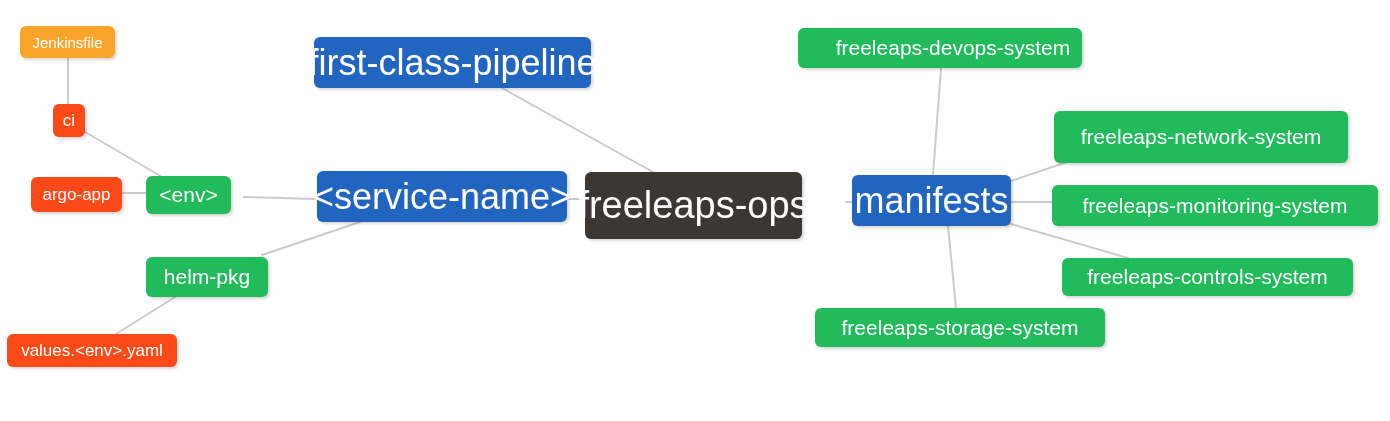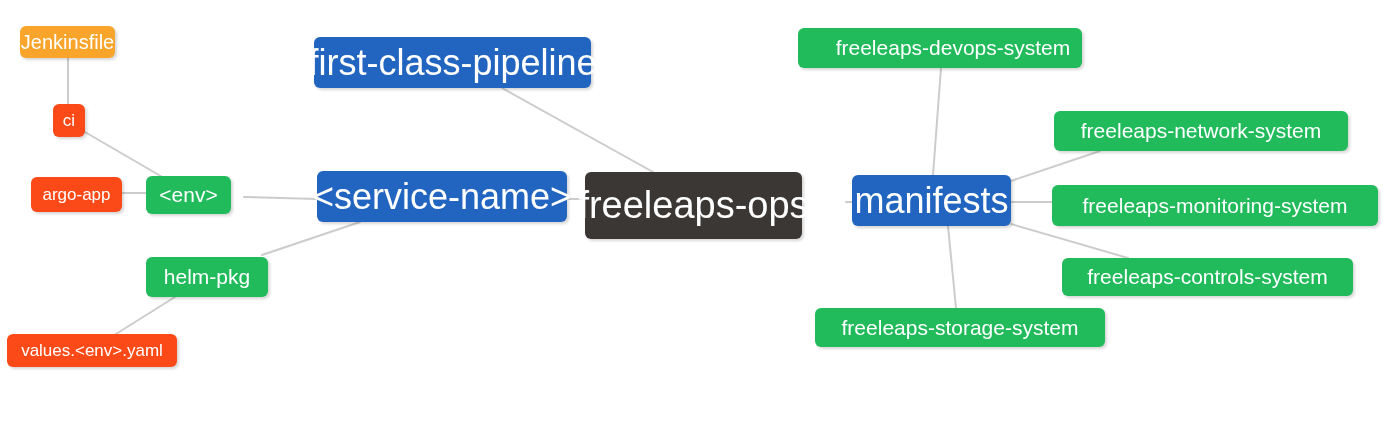--- a/index.html
+++ b/index.html
@@ -20,35 +20,35 @@
     box-shadow:2px 2px 3px rgba(0,0,0,0.16);
     white-space:nowrap;
     cursor:default;
     box-sizing:border-box;
     padding:0 6px;
   }
   .lvl-root{background:var(--root,#3b3735);font-size:38px;}
   .lvl-1{background:var(--level1,#2265c0);font-size:36px;}
   .lvl-2{background:var(--level2,#22bb5c);font-size:21px;}
   .lvl-3{background:var(--level3,#fb4a17);font-size:17px;}
-  .lvl-4{background:var(--level4,#f9a52b);font-size:20px;}
+  .lvl-4{background:var(--level4,#f9a52b);font-size:15px;}
 
   
   #n-jenkinsfile{left:20px;top:26px;width:95px;height:32px;}
   #n-ci{left:53px;top:104px;width:32px;height:33px;}
   #n-argo{left:31px;top:177px;width:91px;height:35px;}
   #n-values{left:7px;top:334px;width:170px;height:33px;text-align:right;}
   #n-env{left:146px;top:176px;width:85px;height:38px;}
   #n-helm{left:146px;top:257px;width:122px;height:40px;}
   #n-pipeline{left:314px;top:37px;width:277px;height:51px;}
   #n-service{left:317px;top:171px;width:250px;height:51px;}
   #n-root{left:585px;top:172px;width:217px;height:67px;}
   #n-manifests{left:852px;top:175px;width:159px;height:51px;}
   #n-devops{left:798px;top:28px;width:284px;height:40px;padding-left:32px;}
-  #n-network{left:1054px;top:111px;width:294px;height:40px;}
+  #n-network{left:1054px;top:111px;width:294px;height:52px;}
   #n-monitoring{left:1052px;top:185px;width:326px;height:41px;}
   #n-controls{left:1062px;top:258px;width:291px;height:38px;}
   #n-storage{left:815px;top:308px;width:290px;height:39px;}
 </style>
 </head>
 <body>
 
 <div class="canvas">
 
   <svg class="edges" viewBox="0 0 1390 421" xmlns="http://www.w3.org/2000/svg">

